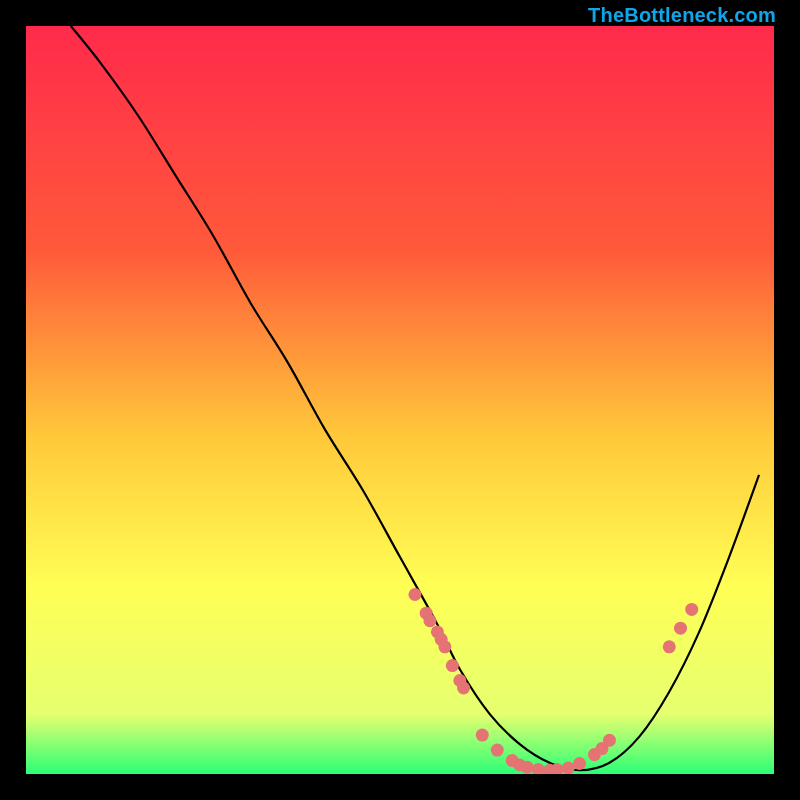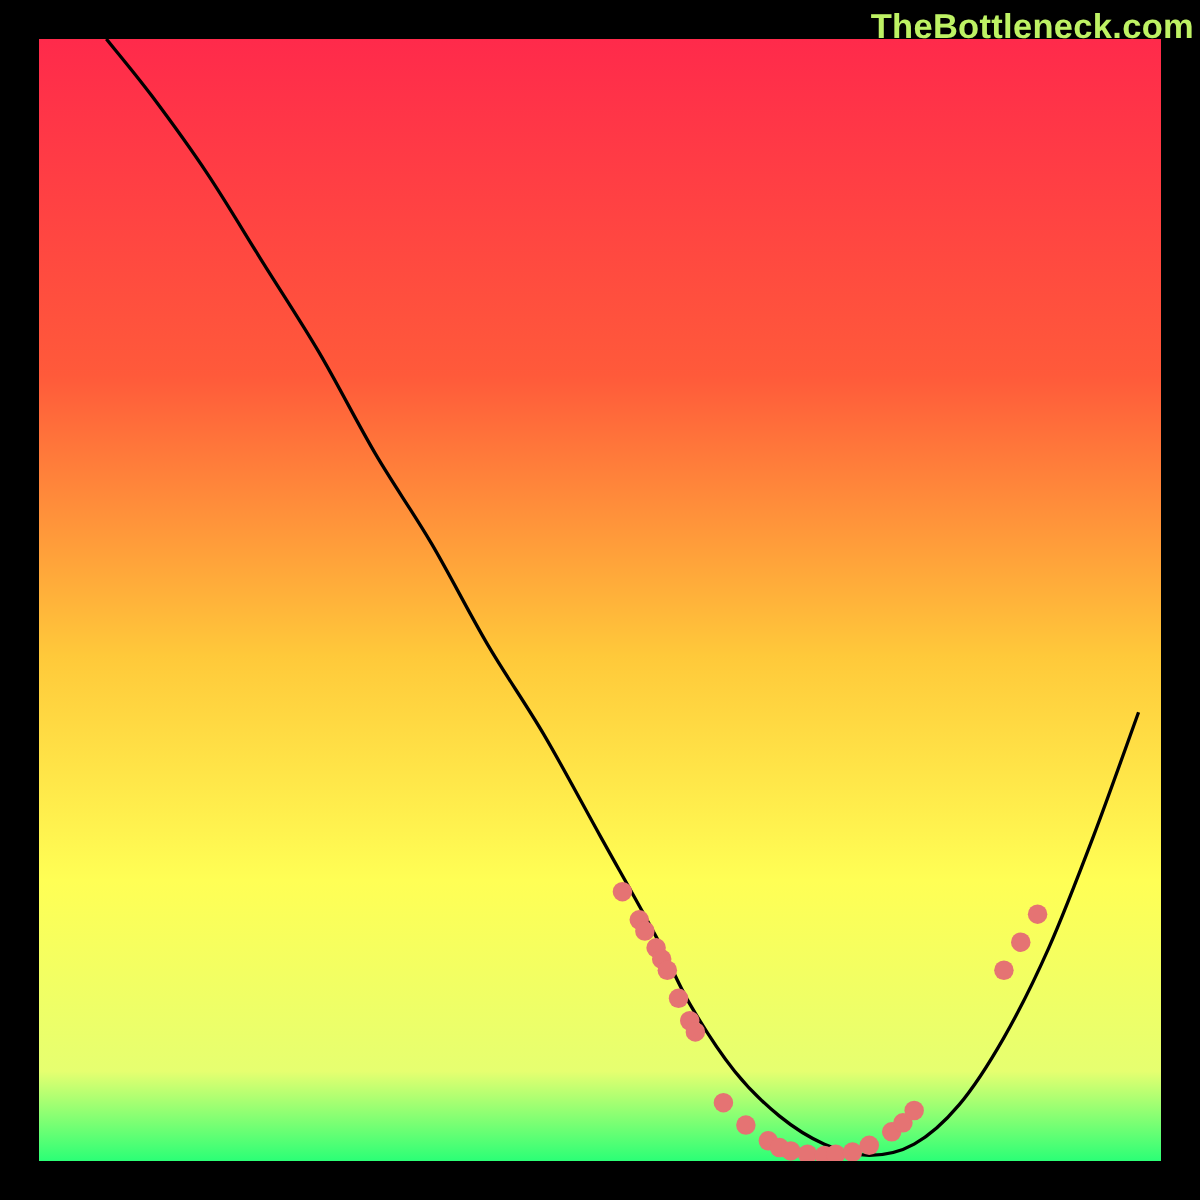--- a/index.html
+++ b/index.html
@@ -15,23 +15,23 @@
     position: absolute;
     left: 0;
     top: 0;
     width: 800px;
     height: 800px;
     background: #000;
   }
   .watermark {
     position: absolute;
     top: 4px;
-    right: 4px;
-    color: #bef264;
-    font-size: 23px;
+    right: 24px;
+    color: #0ea5e9;
+    font-size: 20px;
     font-weight: 600;
     letter-spacing: 0.2px;
   }
   .plotwrap {
     position: absolute;
     left: 26px;
     top: 26px;
     width: 748px;
     height: 748px;
   }

